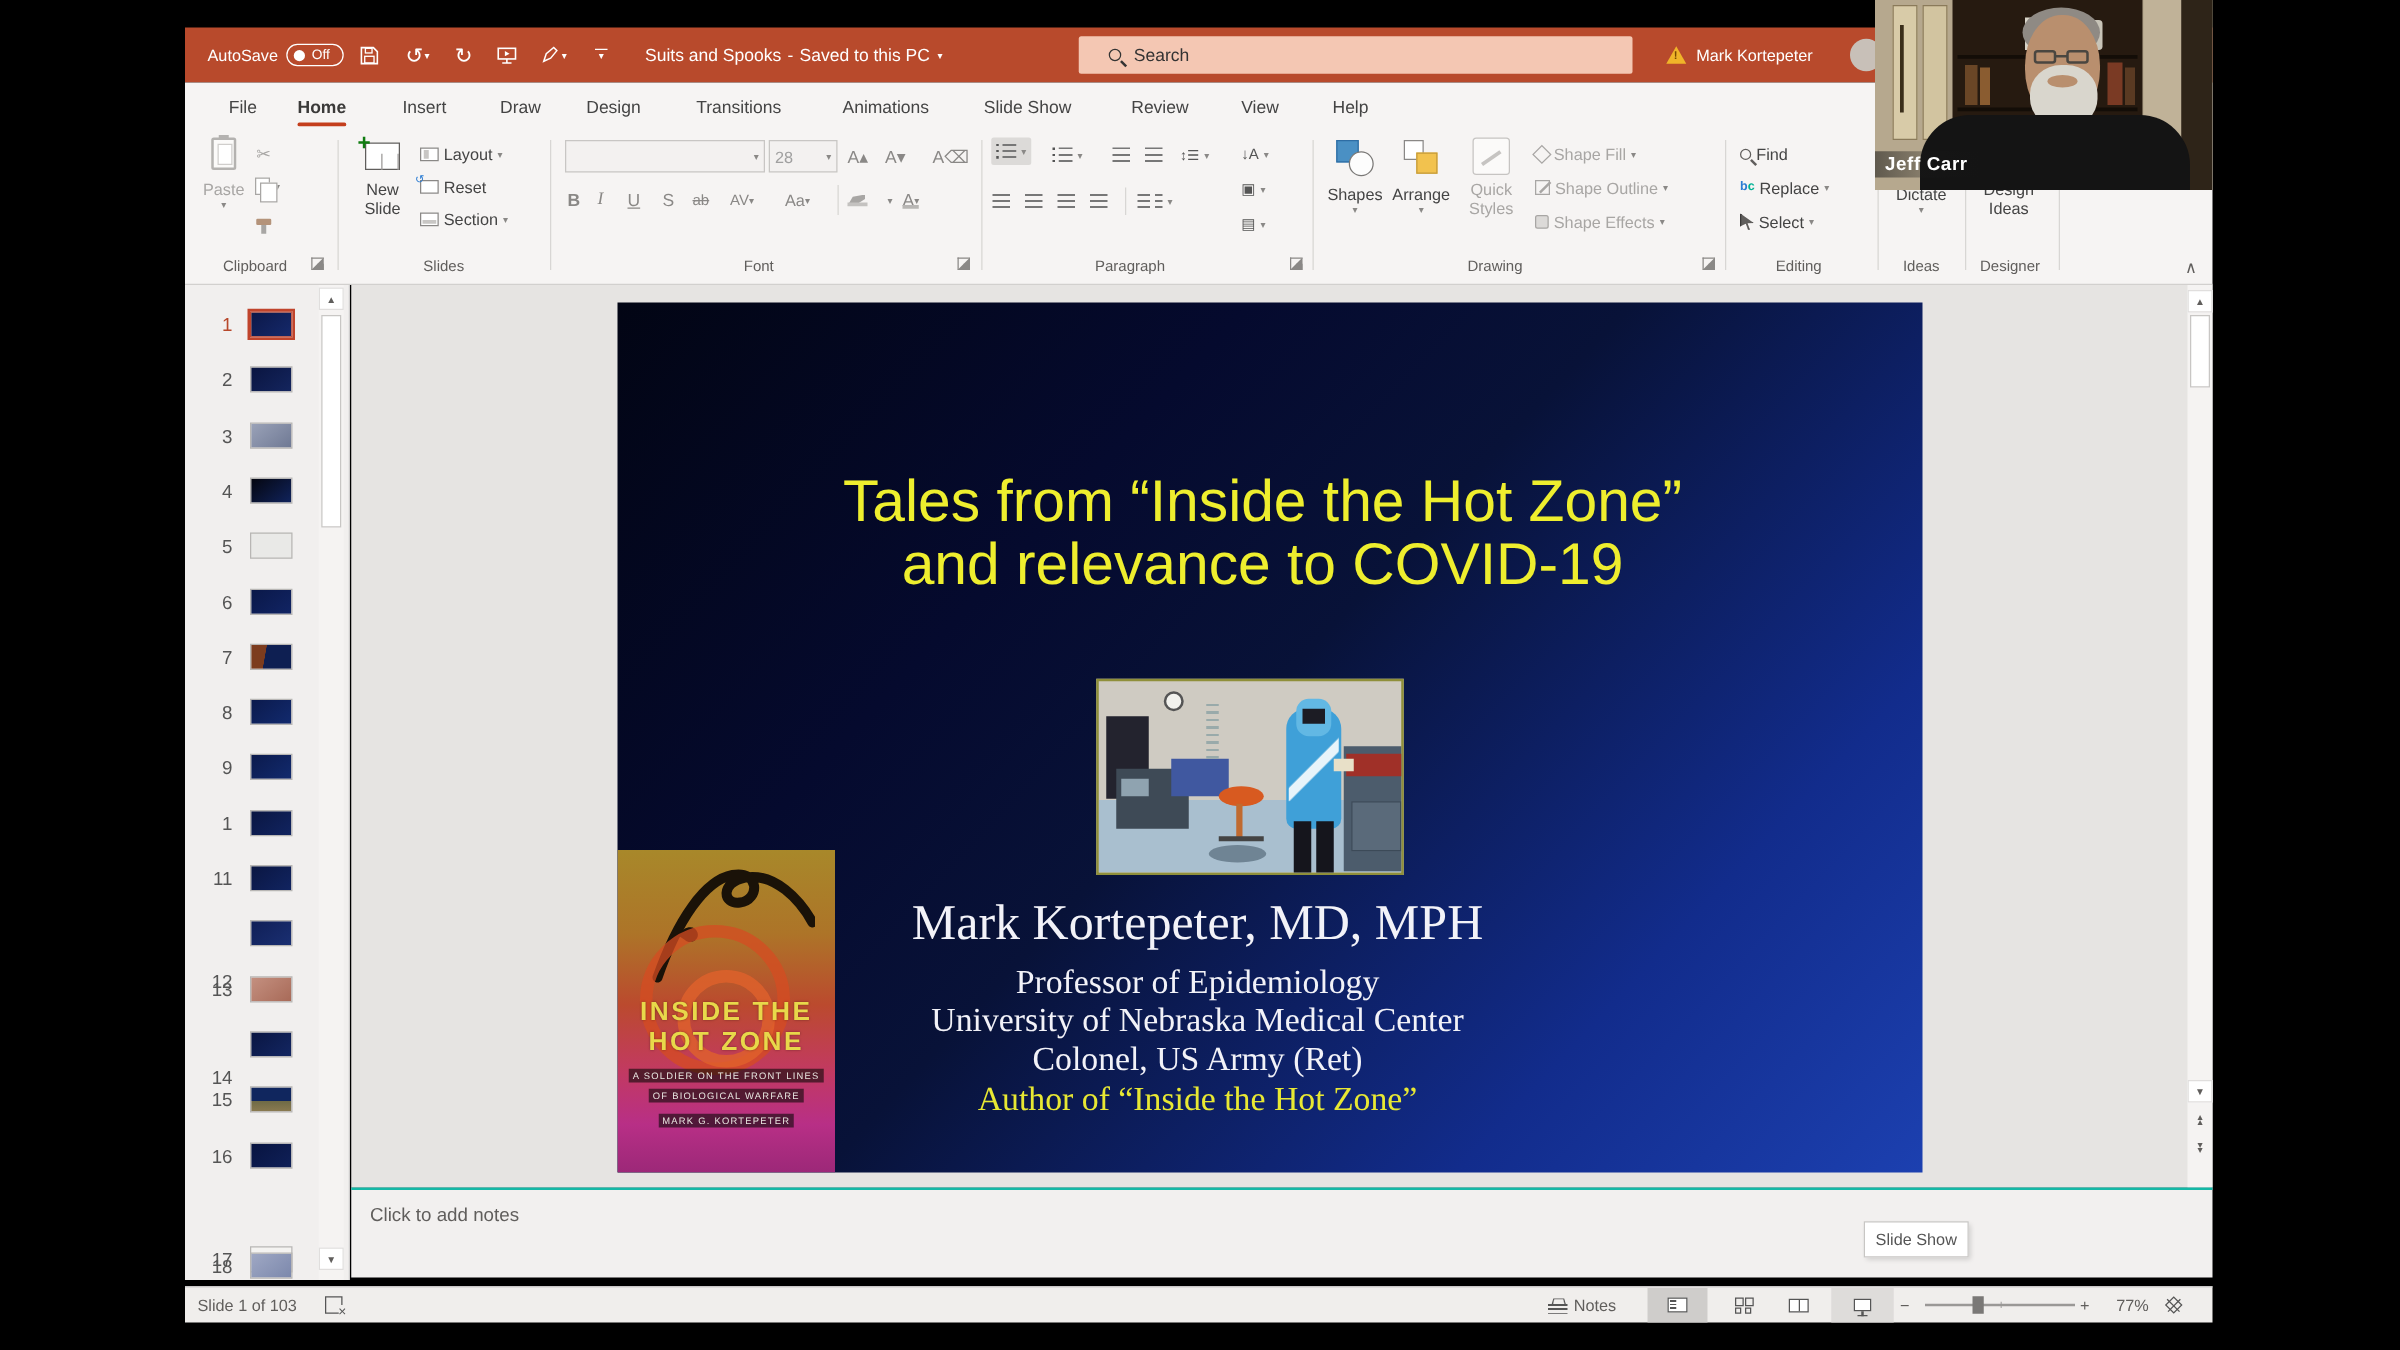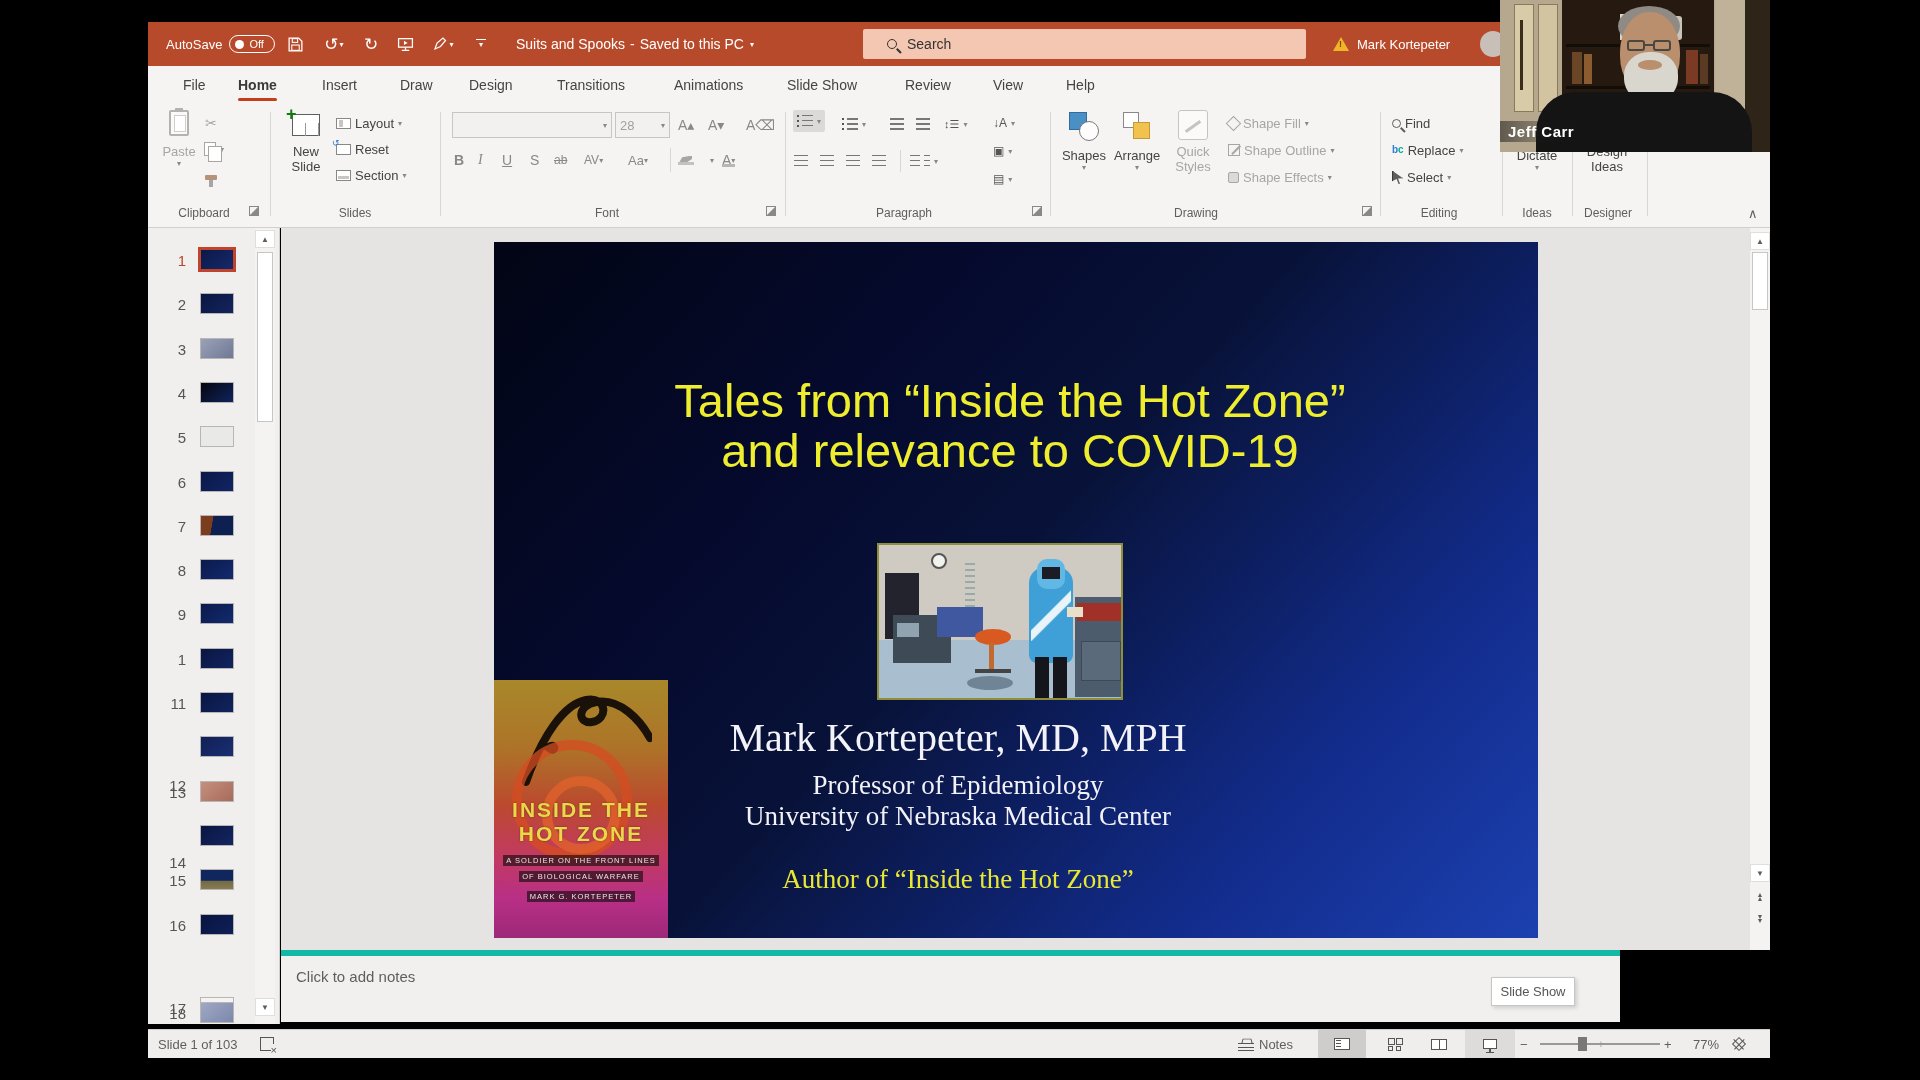--- a/index.html
+++ b/index.html
@@ -96,21 +96,21 @@
   .s-title{position:absolute;left:0;top:134px;width:1032px;text-align:center;color:#eeee2e;font-size:47px;line-height:50px;font-family:"Liberation Sans",sans-serif}
   .s-serif{position:absolute;width:100%;text-align:center;color:#f2f2f8;font-family:"Liberation Serif",serif}
   .photo{position:absolute;left:383px;top:301px;width:246px;height:157px;border:2px solid #8f8f3a;background:#cfcbc2;overflow:hidden}
   .book{position:absolute;left:0px;top:438px;width:174px;height:258px;background:linear-gradient(180deg,#a8882a 0%,#ad7428 26%,#bb4a2e 48%,#c23a60 68%,#b82f86 85%,#9c2878 100%);overflow:hidden;text-align:center}
   .book .squig{position:absolute;left:18px;top:6px;width:140px;height:110px}
   .book .arc{position:absolute;border:10px solid rgba(216,80,40,.8);border-radius:50%}
   .bk-t{position:relative;color:#e8d84a;font-weight:bold;letter-spacing:2px;font-size:21px;line-height:24px;text-shadow:0 0 2px rgba(0,0,0,.4);font-family:"Liberation Sans",sans-serif}
   .bk-s{position:relative;color:#e8e6e0;font-size:7.5px;letter-spacing:1px;line-height:10px}
   .bk-s span{background:rgba(10,8,6,.6);padding:1px 3px}
   
-  .notespane{left:281px;top:950px;width:1339px;height:72px;background:#f2f0ef;border-top:6px solid #14b8a6}
+  .notespane{left:281px;top:950px;width:1489px;height:72px;background:#f2f0ef;border-top:2px solid #14b8a6}
   .tooltip{left:1491px;top:977px;width:84px;height:29px;background:#fff;border:1px solid #c8c6c4;box-shadow:2px 2px 4px rgba(0,0,0,.15);display:flex;align-items:center;justify-content:center;font-size:13px;color:#555;z-index:40}
   .statusbar{left:148px;top:1029px;width:1622px;height:29px;background:var(--status-bg);border-top:1px solid #d0cece;font-size:13px;color:#605e5c}
   .sbitem{position:absolute;top:0;height:28px;display:flex;align-items:center;gap:5px}
   .sbbtn{justify-content:center}
   .vicon{width:16px;height:12px;border:1.4px solid #555;position:relative;background:#fff}
   .vicon.normal::after{content:"";position:absolute;left:1px;top:1px;width:5px;height:8px;background:repeating-linear-gradient(180deg,#555 0 1.3px,transparent 1.3px 3px)}
   .sorter-icon{width:13px;height:13px;background:conic-gradient(#555 0 0);background:none;position:relative}
   .sorter-icon::before,.sorter-icon::after{content:"";position:absolute;width:5px;height:5px;border:1.3px solid #555}
   .sorter-icon::before{left:0;top:0;box-shadow:8px 0 0 -1.3px transparent}
   .sorter-icon::after{left:8px;top:0}
@@ -583,20 +583,21 @@
         <div class="bk-t" style="margin-top:118px">INSIDE THE</div>
         <div class="bk-t">HOT ZONE</div>
         <div class="bk-s" style="margin-top:10px"><span>A SOLDIER ON THE FRONT LINES</span></div>
         <div class="bk-s" style="margin-top:6px"><span>OF BIOLOGICAL WARFARE</span></div>
         <div class="bk-s" style="margin-top:10px"><span>MARK G. KORTEPETER</span></div>
       </div>
 
       <div class="s-serif" style="left:-58px;top:472px;font-size:40px">Mark Kortepeter, MD, MPH</div>
       <div class="s-serif" style="left:-58px;top:528px;font-size:27px">Professor of Epidemiology</div>
       <div class="s-serif" style="left:-58px;top:559px;font-size:27px">University of Nebraska Medical Center</div>
+      <div class="s-serif" style="left:-58px;top:590px;font-size:27px">Colonel, US Army (Ret)</div>
       <div class="s-serif" style="left:-58px;top:622px;font-size:27px;color:#e8e833">Author of “Inside the Hot Zone”</div>
     </div>
 
     <div class="vscroll" style="left:1469px;top:0;height:722px;width:20px">
       <div class="varr" style="top:4px">
           <span>▲</span>
         </div>
       <div class="vthumb" style="top:24px;height:58px"></div>
       <div class="varr" style="top:636px">
           <span>▼</span>

